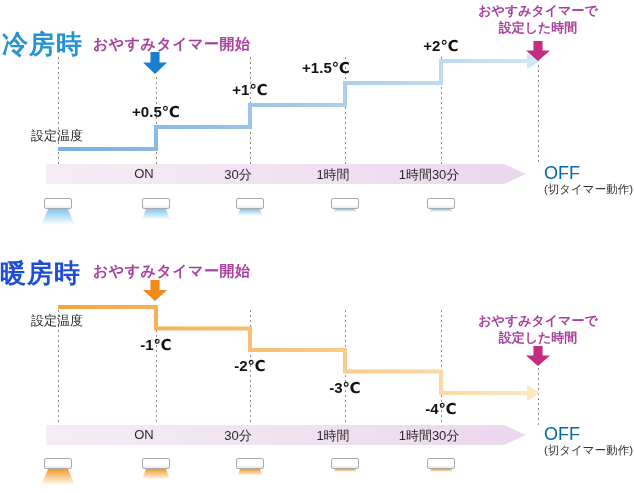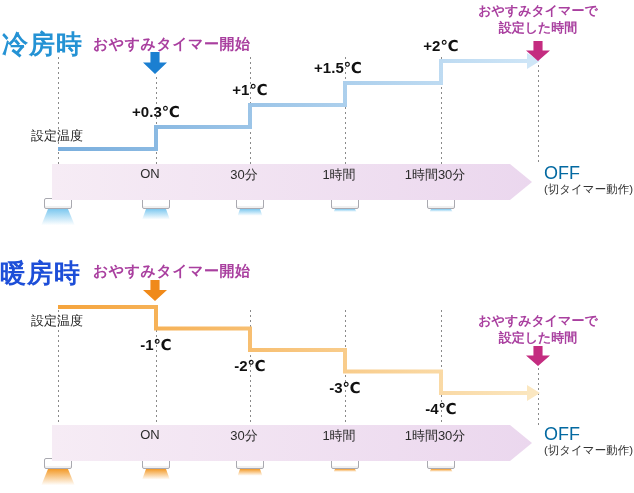--- a/index.html
+++ b/index.html
@@ -14,21 +14,21 @@
     font-size:13px;font-weight:bold;line-height:17px;z-index:3;white-space:nowrap;}
   .end-label span{display:block;}
   .dn-arrow{position:absolute;width:24px;z-index:3;
     clip-path:polygon(31% 0,69% 0,69% 48%,100% 48%,50% 100%,0 48%,31% 48%);}
   .base-label{position:absolute;font-size:13px;color:#222;z-index:3;white-space:nowrap;}
   .dots,.steplabels,.icons{position:absolute;inset:0;z-index:1;pointer-events:none;}
   .steplabels{z-index:3;}
   .dotline{position:absolute;width:1px;
     background:repeating-linear-gradient(180deg,#8a8a8a 0 2px,transparent 2px 5px);}
   .steplabel{position:absolute;transform:translateX(-50%);font-size:15px;font-weight:600;color:#111;white-space:nowrap;}
-  .band{position:absolute;left:52px;width:480px;height:36px;z-index:2;
+  .band{position:absolute;left:46px;width:480px;height:20px;z-index:2;
     clip-path:polygon(0 0,458px 0,480px 50%,458px 100%,0 100%);}
   .bandlabel{position:absolute;top:2px;transform:translateX(-50%);font-size:13px;color:#2b2b2b;white-space:nowrap;}
   .off{position:absolute;z-index:3;white-space:nowrap;}
   .off-main{font-size:18px;color:#0369a1;line-height:17px;}
   .off-sub{font-size:11.5px;color:#333;line-height:15px;}
   .ac-body{position:absolute;width:28px;height:11px;background:#fff;border:1px solid #a9a9b0;
     border-radius:2px;box-sizing:border-box;box-shadow:inset 0 -2px 0 #f0f0f0;z-index:2;}
   .ac-cone{position:absolute;z-index:1;}
 
   
@@ -83,23 +83,23 @@
     <div class="base-label">設定温度</div>
     <div class="dots">
         <div class="dotline" style="left: 58px; top: 57px; height: 107px;"></div>
         <div class="dotline" style="left: 156px; top: 77px; height: 87px;"></div>
         <div class="dotline" style="left: 250px; top: 57px; height: 107px;"></div>
         <div class="dotline" style="left: 345px; top: 57px; height: 107px;"></div>
         <div class="dotline" style="left: 441px; top: 57px; height: 107px;"></div>
         <div class="dotline" style="left: 538px; top: 65px; height: 99px;"></div>
       </div>
     <div class="steplabels">
-        <div class="steplabel" style="left: 156px; top: 103px;">+0.3℃</div>
+        <div class="steplabel" style="left: 156px; top: 103px;">+0.5℃</div>
         <div class="steplabel" style="left: 250px; top: 81px;">+1℃</div>
-        <div class="steplabel" style="left: 338px; top: 59px;">+1.5℃</div>
+        <div class="steplabel" style="left: 326px; top: 59px;">+1.5℃</div>
         <div class="steplabel" style="left: 441px; top: 37px;">+2℃</div>
       </div>
     <div class="band" style="background: linear-gradient(90deg, rgb(246, 236, 245), rgb(235, 215, 238));">
         <div class="bandlabel" style="left: 98px;">ON</div>
         <div class="bandlabel" style="left: 192px;">30分</div>
         <div class="bandlabel" style="left: 287px;">1時間</div>
         <div class="bandlabel" style="left: 383px;">1時間30分</div>
       </div>
     <div class="off">
       <div class="off-main">OFF</div>

